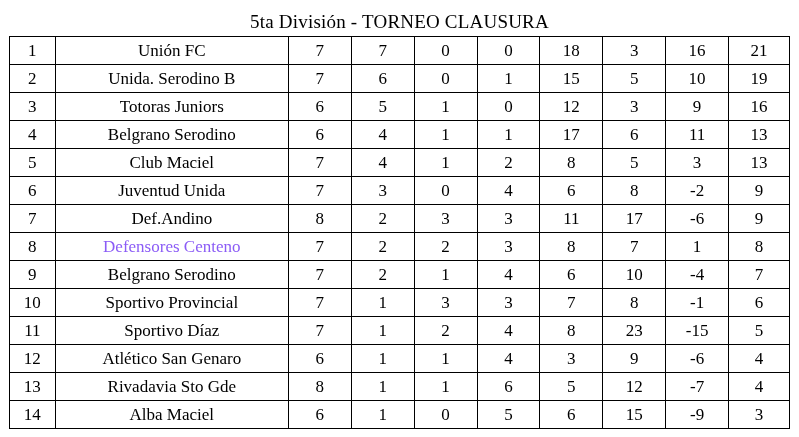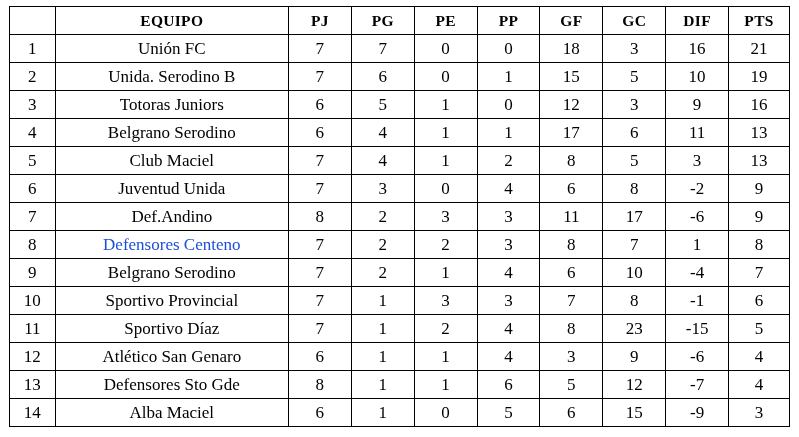--- a/index.html
+++ b/index.html
@@ -101,31 +101,22 @@
       <col style="width:62px">
       <col style="width:62px">
       <col style="width:62px">
       <col style="width:62px">
       <col style="width:62px">
       <col style="width:62px">
       <col style="width:62px">
       <col style="width:60px">
     </colgroup>
     <tbody id="table-body">
-      <tr class="header-row">
-        <th class="col-blank"></th>
-        <th class="col-team">EQUIPO</th>
-        <th class="col-stat">PJ</th>
-        <th class="col-stat">PG</th>
-        <th class="col-stat">PE</th>
-        <th class="col-stat">PP</th>
-        <th class="col-stat">GF</th>
-        <th class="col-stat">GC</th>
-        <th class="col-stat">DIF</th>
-        <th class="col-pts">PTS</th>
+      <tr class="title-row">
+        <td colspan="10">5ta División - TORNEO CLAUSURA</td>
       </tr>
     <tr class="data-row">
           <td class="col-pos">1</td>
           <td class="col-team">Unión FC</td>
           <td class="col-stat">7</td>
           <td class="col-stat">7</td>
           <td class="col-stat">0</td>
           <td class="col-stat">0</td>
           <td class="col-stat">18</td>
           <td class="col-stat">3</td>
@@ -199,21 +190,21 @@
           <td class="col-stat">2</td>
           <td class="col-stat">3</td>
           <td class="col-stat">3</td>
           <td class="col-stat">11</td>
           <td class="col-stat">17</td>
           <td class="col-stat">-6</td>
           <td class="col-pts">9</td>
         </tr>
         <tr class="data-row">
           <td class="col-pos">8</td>
-          <td class="col-team highlight-team" style="color: #1d4ed8;">Defensores Centeno</td>
+          <td class="col-team highlight-team" style="color: #8b5cf6;">Defensores Centeno</td>
           <td class="col-stat">7</td>
           <td class="col-stat">2</td>
           <td class="col-stat">2</td>
           <td class="col-stat">3</td>
           <td class="col-stat">8</td>
           <td class="col-stat">7</td>
           <td class="col-stat">1</td>
           <td class="col-pts">8</td>
         </tr>
         <tr class="data-row">
@@ -259,21 +250,21 @@
           <td class="col-stat">1</td>
           <td class="col-stat">1</td>
           <td class="col-stat">4</td>
           <td class="col-stat">3</td>
           <td class="col-stat">9</td>
           <td class="col-stat">-6</td>
           <td class="col-pts">4</td>
         </tr>
         <tr class="data-row">
           <td class="col-pos">13</td>
-          <td class="col-team">Defensores Sto Gde</td>
+          <td class="col-team">Rivadavia Sto Gde</td>
           <td class="col-stat">8</td>
           <td class="col-stat">1</td>
           <td class="col-stat">1</td>
           <td class="col-stat">6</td>
           <td class="col-stat">5</td>
           <td class="col-stat">12</td>
           <td class="col-stat">-7</td>
           <td class="col-pts">4</td>
         </tr>
         <tr class="data-row">

